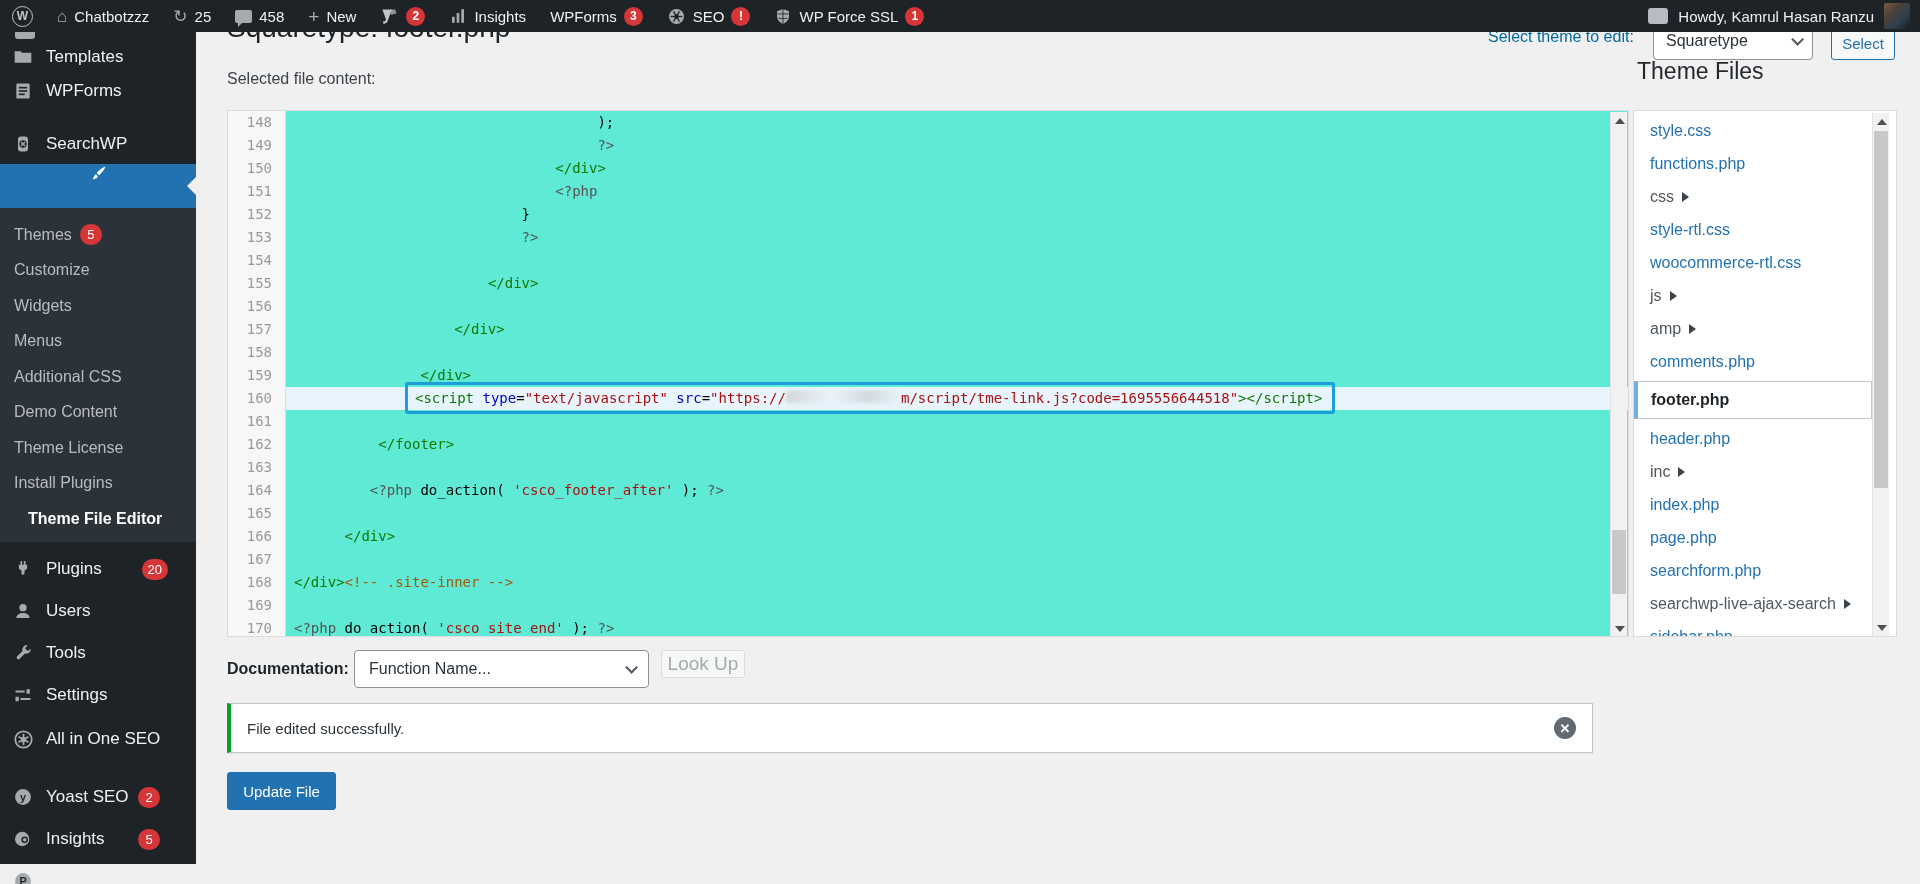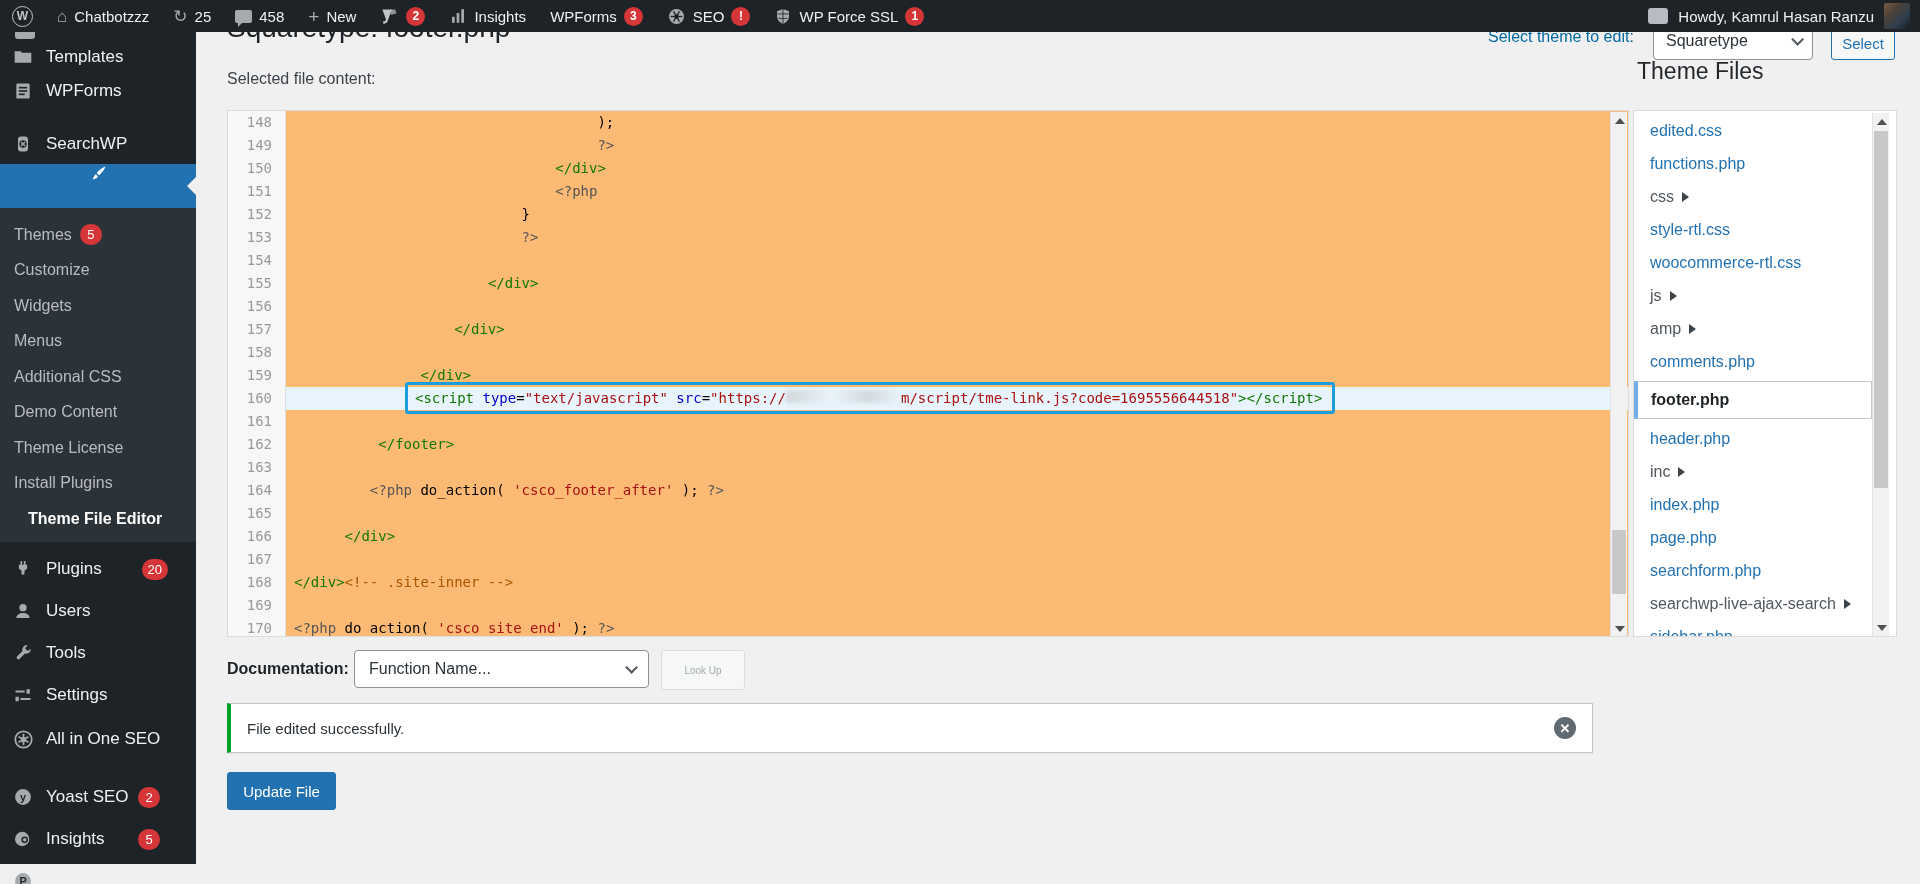--- a/index.html
+++ b/index.html
@@ -59,21 +59,21 @@
   .theme-select-label { position:absolute; left:1292px; top:28px; font-size:16px; color:#0369a1; }
   .theme-select { position:absolute; left:1457px; top:22px; width:160px; height:38px; background:#fff;
     border:1px solid #8c8f94; border-radius:4px; display:flex; align-items:center; padding:0 12px; font-size:16px; color:#2c3338; }
   .sel-chevron { margin-left:auto; width:9px; height:9px; border-right:2px solid #50575e; border-bottom:2px solid #50575e; transform:rotate(45deg) translateY(-3px); }
   .select-btn { position:absolute; left:1635px; top:26px; width:64px; height:34px; background:#f6f7f7;
     border:1px solid #2271b1; border-radius:3px; color:#2271b1; font-size:15px; display:flex; align-items:center; justify-content:center; cursor:pointer; }
   .sfc-label { position:absolute; left:31px; top:70px; font-size:16px; color:#3c434a; }
 
   
   .editor { position:absolute; left:31px; top:110px; width:1402px; height:527px;
-    background:#fdba74; border:1px solid #dcdcde; overflow:hidden;
+    background:#5eead4; border:1px solid #dcdcde; overflow:hidden;
     font-family:"DejaVu Sans Mono",monospace; font-size:14px; line-height:23px; }
   .cm-row { display:flex; height:23px; }
   .cm-num { width:58px; flex:0 0 58px; text-align:right; padding-right:13px; color:#999;
     background:#f7f7f7; border-right:1px solid #ddd; }
   .cm-line { flex:1; white-space:pre; padding-left:8px; color:#000; }
   .cm-line.active { background:#e8f4fc; }
   .tok-p { color:#000; } .tok-t { color:#117700; } .tok-a { color:#0000cc; }
   .tok-s { color:#aa1111; } .tok-m { color:#555; } .tok-c { color:#aa5500; }
   .hl-box { border:3px solid #1b9ed9; border-radius:3px; padding:5px 10px 5px 7px; margin-left:-7px; position:relative; z-index:3; }
   .redacted { display:inline-block; width:115px; height:13px; vertical-align:baseline; border-radius:3px;
@@ -85,22 +85,22 @@
   .tri-up { width:0; height:0; border:5px solid transparent; border-bottom:6px solid #505050; margin-top:-5px; }
   .tri-down { width:0; height:0; border:5px solid transparent; border-top:6px solid #505050; margin-bottom:-5px; }
   .vs-thumb { position:absolute; left:1px; width:14px; background:#c8c8c8; border-radius:1px; cursor:pointer; }
   .ed-scroll { right:1px; top:1px; height:525px; }
   .tf-scroll { right:7px; top:2px; height:523px; background:#f1f1f1; }
 
   
   .doc-label { position:absolute; left:31px; top:660px; font-size:16px; font-weight:bold; color:#1d2327; }
   .doc-select { position:absolute; left:158px; top:650px; width:295px; height:38px; background:#fff;
     border:1px solid #8c8f94; border-radius:4px; display:flex; align-items:center; padding:0 14px; font-size:16px; color:#2c3338; }
-  .lookup-btn { position:absolute; left:465px; top:650px; width:84px; height:40px; background:#f6f7f7;
-    border:1px solid #dcdcde; border-radius:3px; color:#a7aaad; font-size:10px;
+  .lookup-btn { position:absolute; left:465px; top:650px; width:84px; height:28px; background:#f6f7f7;
+    border:1px solid #dcdcde; border-radius:3px; color:#a7aaad; font-size:19px;
     display:flex; align-items:center; justify-content:center; }
 
   
   .notice { position:absolute; left:31px; top:703px; width:1366px; height:50px; background:#fff;
     border:1px solid #c3c4c7; border-left:4px solid #00a32a; box-shadow:0 1px 1px rgba(0,0,0,.04);
     display:flex; align-items:center; padding:0 16px; font-size:15px; color:#2c3338; }
   .dismiss { margin-left:auto; width:22px; height:22px; border-radius:50%; background:#5f6a72;
     display:flex; align-items:center; justify-content:center; color:#fff; font-size:13px; font-weight:bold; cursor:pointer; }
 
   .update-btn { position:absolute; left:31px; top:772px; width:109px; height:38px; background:#2271b1;
@@ -249,21 +249,21 @@
     <span>File edited successfully.</span>
     <span class="dismiss">✕</span>
   </div>
 
   <div class="update-btn">Update File</div>
 
   <h2 class="tf-heading">Theme Files</h2>
   <div class="tf-box">
     <div>
         <div class="tf-item">
-          <span>edited.css</span>
+          <span>style.css</span>
         </div>
         <div class="tf-item">
           <span>functions.php</span>
         </div>
         <div class="tf-item dir">
           <span>css</span>
           <span class="dir-arrow"></span>
         </div>
         <div class="tf-item">
           <span>style-rtl.css</span>

